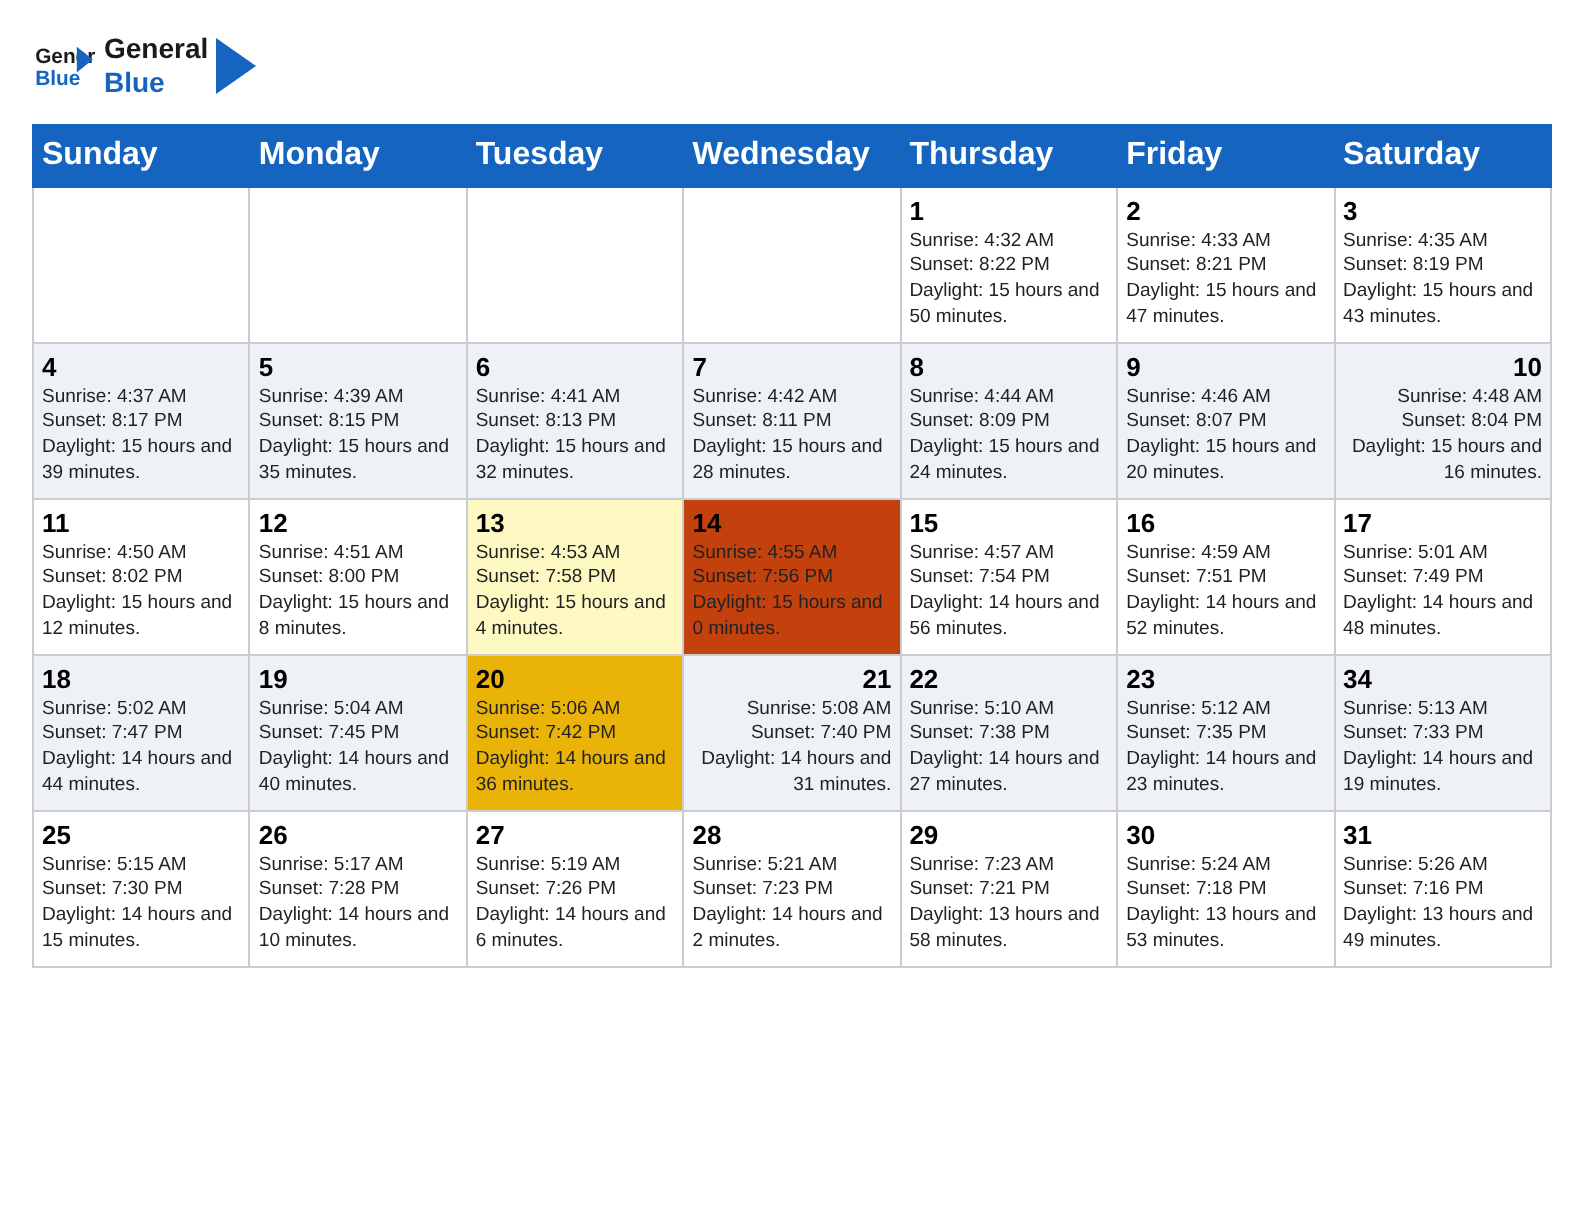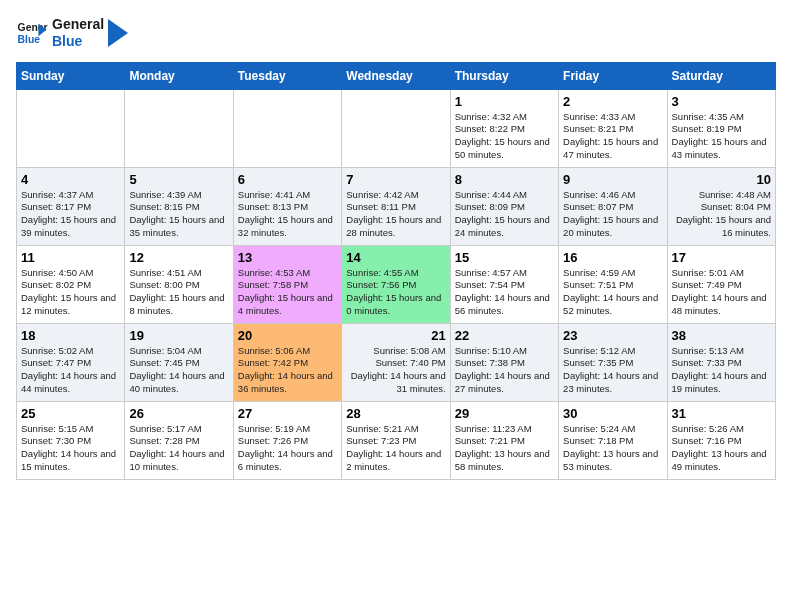--- a/index.html
+++ b/index.html
@@ -40,21 +40,21 @@
     table {
       width: 100%;
       border-collapse: collapse;
       font-size: 11px;
     }
     thead th {
       background: #1565c0;
       color: #fff;
       padding: 6px 4px;
       text-align: left;
-      font-size: 12px;
+      font-size: 16px;
       font-weight: bold;
       border: 1px solid #1565c0;
     }
     tbody td {
       border: 1px solid #ccc;
       vertical-align: top;
       padding: 4px;
       width: calc(100% / 7);
       min-height: 70px;
       height: 78px;
@@ -203,28 +203,28 @@
 Daylight: 15 hours
 and 12 minutes.</div>
         </td>
         <td style="background: rgb(255, 255, 255);">
           <span class="day-number">12</span>
           <div class="cell-content">Sunrise: 4:51 AM
 Sunset: 8:00 PM
 Daylight: 15 hours
 and 8 minutes.</div>
         </td>
-        <td style="background: #f0abfc; margin-top: 28px;">
+        <td style="background: #fef9c3; margin-top: 28px;">
           <span class="day-number">13</span>
           <div class="cell-content">Sunrise: 4:53 AM
 Sunset: 7:58 PM
 Daylight: 15 hours
 and 4 minutes.</div>
         </td>
-        <td style="background: #86efac;">
+        <td style="background: #c2410c;">
           <span class="day-number">14</span>
           <div class="cell-content">Sunrise: 4:55 AM
 Sunset: 7:56 PM
 Daylight: 15 hours
 and 0 minutes.</div>
         </td>
         <td style="background: rgb(255, 255, 255);">
           <span class="day-number">15</span>
           <div class="cell-content">Sunrise: 4:57 AM
 Sunset: 7:54 PM
@@ -254,21 +254,21 @@
 Daylight: 14 hours
 and 44 minutes.</div>
         </td>
         <td style="background: rgb(238, 242, 247); margin-top: 22px;">
           <span class="day-number">19</span>
           <div class="cell-content">Sunrise: 5:04 AM
 Sunset: 7:45 PM
 Daylight: 14 hours
 and 40 minutes.</div>
         </td>
-        <td style="background: #fdba74;">
+        <td style="background: #eab308;">
           <span class="day-number">20</span>
           <div class="cell-content">Sunrise: 5:06 AM
 Sunset: 7:42 PM
 Daylight: 14 hours
 and 36 minutes.</div>
         </td>
         <td style="background: rgb(238, 242, 247); text-align: right;">
           <span class="day-number">21</span>
           <div class="cell-content">Sunrise: 5:08 AM
 Sunset: 7:40 PM
@@ -283,21 +283,21 @@
 and 27 minutes.</div>
         </td>
         <td style="background: rgb(238, 242, 247);">
           <span class="day-number">23</span>
           <div class="cell-content">Sunrise: 5:12 AM
 Sunset: 7:35 PM
 Daylight: 14 hours
 and 23 minutes.</div>
         </td>
         <td style="background: rgb(238, 242, 247);">
-          <span class="day-number">38</span>
+          <span class="day-number">34</span>
           <div class="cell-content">Sunrise: 5:13 AM
 Sunset: 7:33 PM
 Daylight: 14 hours
 and 19 minutes.</div>
         </td>
       </tr>
       <tr>
         <td style="background: rgb(255, 255, 255);">
           <span class="day-number">25</span>
           <div class="cell-content">Sunrise: 5:15 AM
@@ -321,21 +321,21 @@
         </td>
         <td style="background: rgb(255, 255, 255);">
           <span class="day-number">28</span>
           <div class="cell-content">Sunrise: 5:21 AM
 Sunset: 7:23 PM
 Daylight: 14 hours
 and 2 minutes.</div>
         </td>
         <td style="background: rgb(255, 255, 255);">
           <span class="day-number">29</span>
-          <div class="cell-content">Sunrise: 11:23 AM
+          <div class="cell-content">Sunrise: 7:23 AM
 Sunset: 7:21 PM
 Daylight: 13 hours
 and 58 minutes.</div>
         </td>
         <td style="background: rgb(255, 255, 255);">
           <span class="day-number">30</span>
           <div class="cell-content">Sunrise: 5:24 AM
 Sunset: 7:18 PM
 Daylight: 13 hours
 and 53 minutes.</div>

